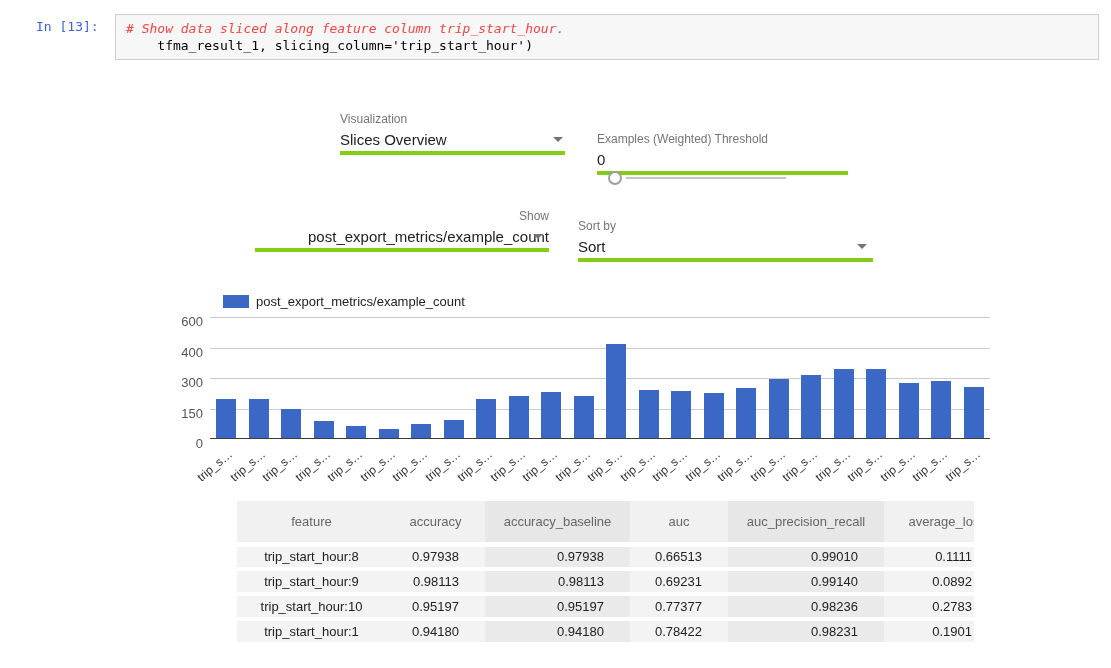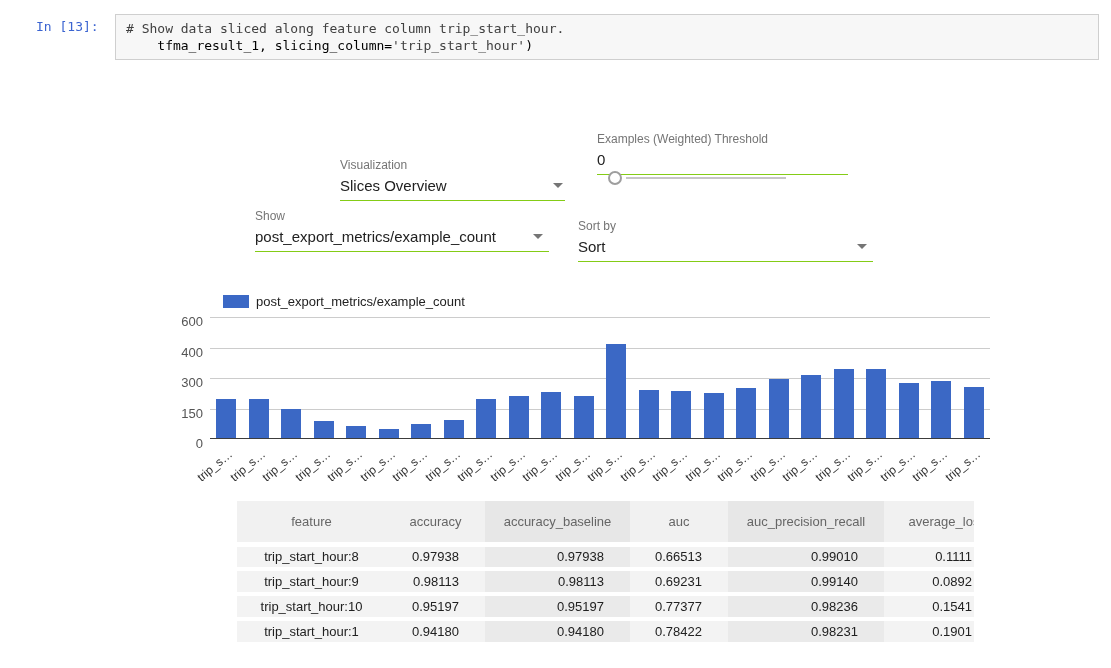--- a/index.html
+++ b/index.html
@@ -16,39 +16,39 @@
     font-size:13px; color:#3b64d1; white-space:pre;
   }
   .code-box {
     position:absolute; left:115px; top:14px; width:984px;
     background:#f7f7f7; border:1px solid #cfcfcf;
     padding:5px 10px;
     font-family:"DejaVu Sans Mono", monospace;
     font-size:13px; line-height:17px; color:#000;
   }
   .code-line { white-space:pre; }
-  .tok-comment { color:#404040; }
-  .tok-string  { color:#404040; }
+  .tok-comment { color:#ef4444; font-style:italic; }
+  .tok-string  { color:#000000; }
 
   
   .ctrl { position:absolute; }
   .ctrl-label { font-size:12px; color:#757575; margin-bottom:4px; line-height:14px; }
   .ctrl-value {
     position:relative; font-size:15px; color:#212121;
     height:25px; line-height:20px;
-    border-bottom:1px solid #84cc16;
+    border-bottom:4px solid #84cc16;
   }
   .caret {
     position:absolute; top:7px; width:0; height:0;
     border-left:5px solid transparent; border-right:5px solid transparent;
     border-top:5px solid #757575;
   }
-  #viz-ctrl   { left:340px; top:112px; width:225px;margin-top:46px; }
+  #viz-ctrl   { left:340px; top:112px; width:225px; }
   #thr-ctrl   { left:597px; top:112px; width:251px;margin-top:20px; }
-  #show-ctrl  { left:255px; top:209px; width:294px; }
+  #show-ctrl  { left:255px; top:209px; width:294px;text-align:right; }
   #sort-ctrl  { left:578px; top:219px; width:295px; }
 
   
   #thr-slider { position:absolute; left:606px; top:170px; width:180px; height:16px; }
   .slider-knob {
     position:absolute; left:2px; top:1px; width:14px; height:14px;
     border-radius:50%; background:#fff; border:2px solid #9e9e9e;
   }
   .slider-track {
     position:absolute; left:20px; top:7px; width:160px; height:2px; background:#c6c6c6;
@@ -240,21 +240,21 @@
           <td class="col3">0.69231</td>
           <td class="col4 band">0.99140</td>
           <td class="col5">0.0892</td>
         </tr>
         <tr>
           <td class="col0">trip_start_hour:10</td>
           <td class="col1">0.95197</td>
           <td class="col2 band">0.95197</td>
           <td class="col3">0.77377</td>
           <td class="col4 band">0.98236</td>
-          <td class="col5">0.1541</td>
+          <td class="col5">0.2783</td>
         </tr>
         <tr>
           <td class="col0">trip_start_hour:1</td>
           <td class="col1">0.94180</td>
           <td class="col2 band">0.94180</td>
           <td class="col3">0.78422</td>
           <td class="col4 band">0.98231</td>
           <td class="col5">0.1901</td>
         </tr>
       </tbody>

